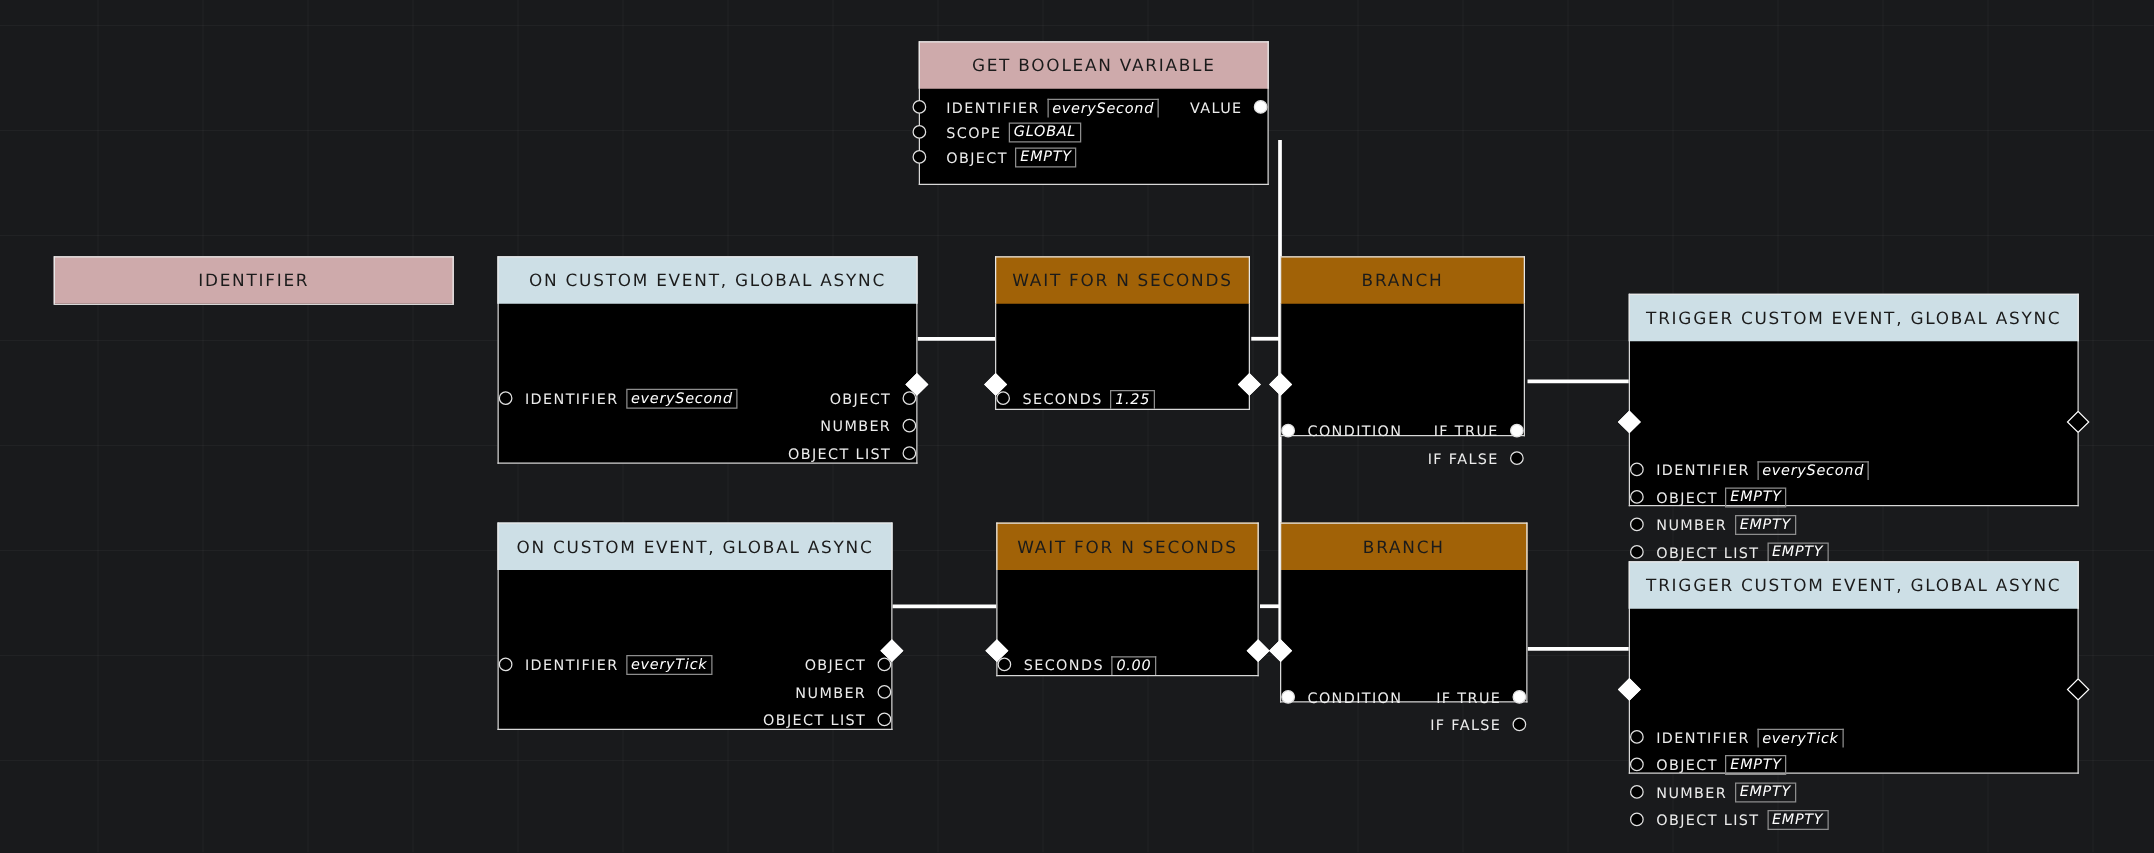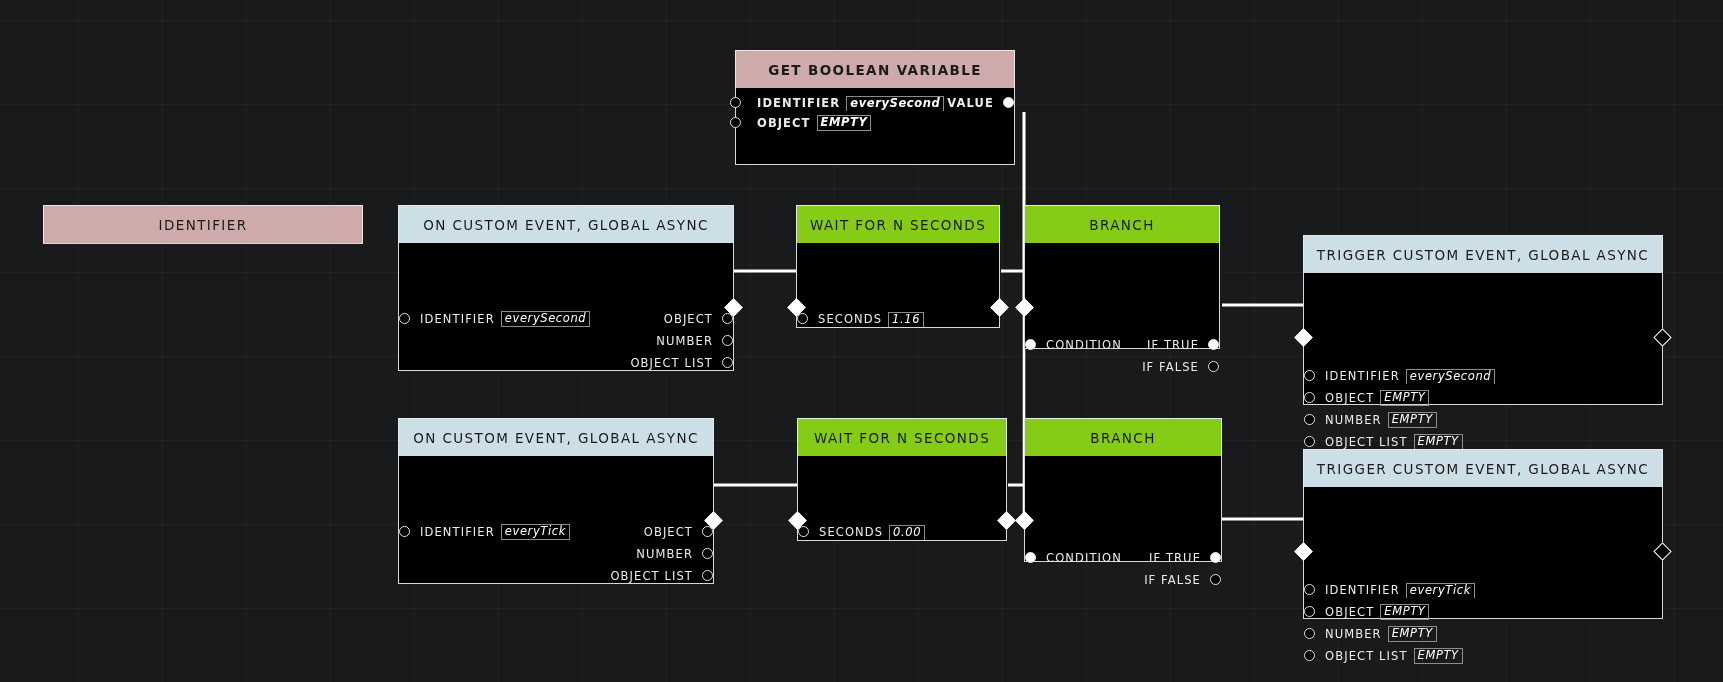--- a/index.html
+++ b/index.html
@@ -34,21 +34,21 @@
     font-size: 13.5px;
     letter-spacing: 1.4px;
     color: #1b1b1b;
     border: 1px solid #e8e8e8;
     border-bottom: none;
     margin: -1px -1px 0 -1px;
     white-space: nowrap;
   }
   .hdr-pink  { background: #ceaaab; }
   .hdr-blue  { background: #cddfe6; }
-  .hdr-white { background: #84cc16; }
+  .hdr-white { background: #a16207; }
 
   .node-body { position: relative; }
 
   
   .row {
     position: relative;
     display: flex; align-items: center;
     height: 20px;
     font-size: 11.5px;
     letter-spacing: 1.1px;
@@ -127,32 +127,37 @@
 
     <path d="M 1222,519 L 1305,519" stroke="#ffffff" stroke-width="3" fill="none"></path>
   </svg>
 
   <div class="node" style="left:43px; top:206px; width:320px;">
     <div class="node-header hdr-pink">
       <span>IDENTIFIER</span>
     </div>
   </div>
 
-  <div class="node" style="left:735px; top:51px; width:280px;font-weight:bold;">
+  <div class="node" style="left:735px; top:34px; width:280px;">
     <div class="node-header hdr-pink">
       <span>GET BOOLEAN VARIABLE</span>
     </div>
     <div class="node-body" style="height:76px; padding:5px 0 0 0;">
       <div class="row" style="padding-left:21px;">
         <div class="port left" style="top:4px;"></div>
         <span class="lbl">IDENTIFIER</span>
         <span class="val noborder-b">everySecond</span>
       </div>
       <div class="row" style="padding-left:21px;">
         <div class="port left" style="top:4px;"></div>
+        <span class="lbl">SCOPE</span>
+        <span class="val">GLOBAL</span>
+      </div>
+      <div class="row" style="padding-left:21px;">
+        <div class="port left" style="top:4px;"></div>
         <span class="lbl">OBJECT</span>
         <span class="val">EMPTY</span>
       </div>
       <div class="row right" style="position:absolute; right:20px; top:5px; height:20px;align-items:center;">
         <span class="lbl">VALUE</span>
         <div class="port filled" style="right:-20px; top:4px;"></div>
       </div>
     </div>
   </div>
 
@@ -187,21 +192,21 @@
   <div class="node" style="left:796px; top:206px; width:204px;">
     <div class="node-header hdr-white">
       <span>WAIT FOR N SECONDS</span>
     </div>
     <div class="node-body" style="height:84px;">
       <div class="exec left" style="top:58px;"></div>
       <div class="exec right" style="top:58px;"></div>
       <div class="row" style="position:absolute; left:21px; top:66px;">
         <div class="port left" style="top:4px; left:-21px;"></div>
         <span class="lbl">SECONDS</span>
-        <span class="val noborder-b">1.16</span>
+        <span class="val noborder-b">1.25</span>
       </div>
     </div>
   </div>
 
   <div class="node" style="left:1024px; top:206px; width:196px;">
     <div class="node-header hdr-white">
       <span>BRANCH</span>
     </div>
     <div class="node-body" style="height:105px;">
       <div class="exec left" style="top:58px;"></div>

